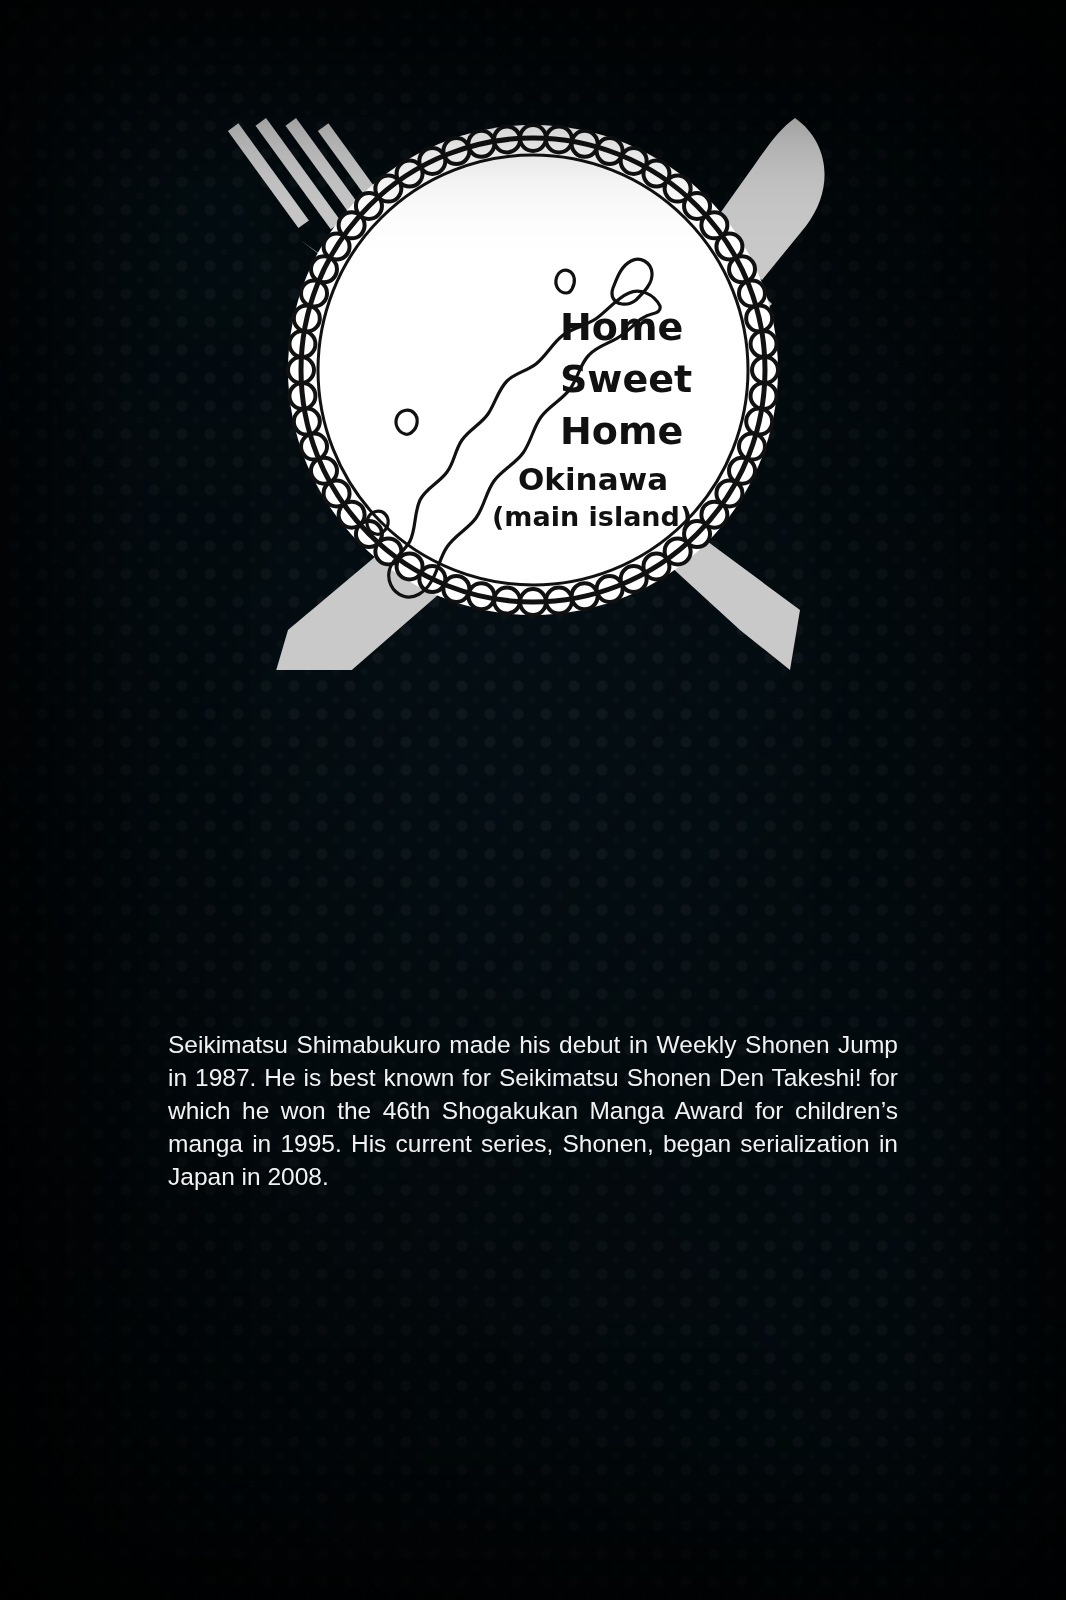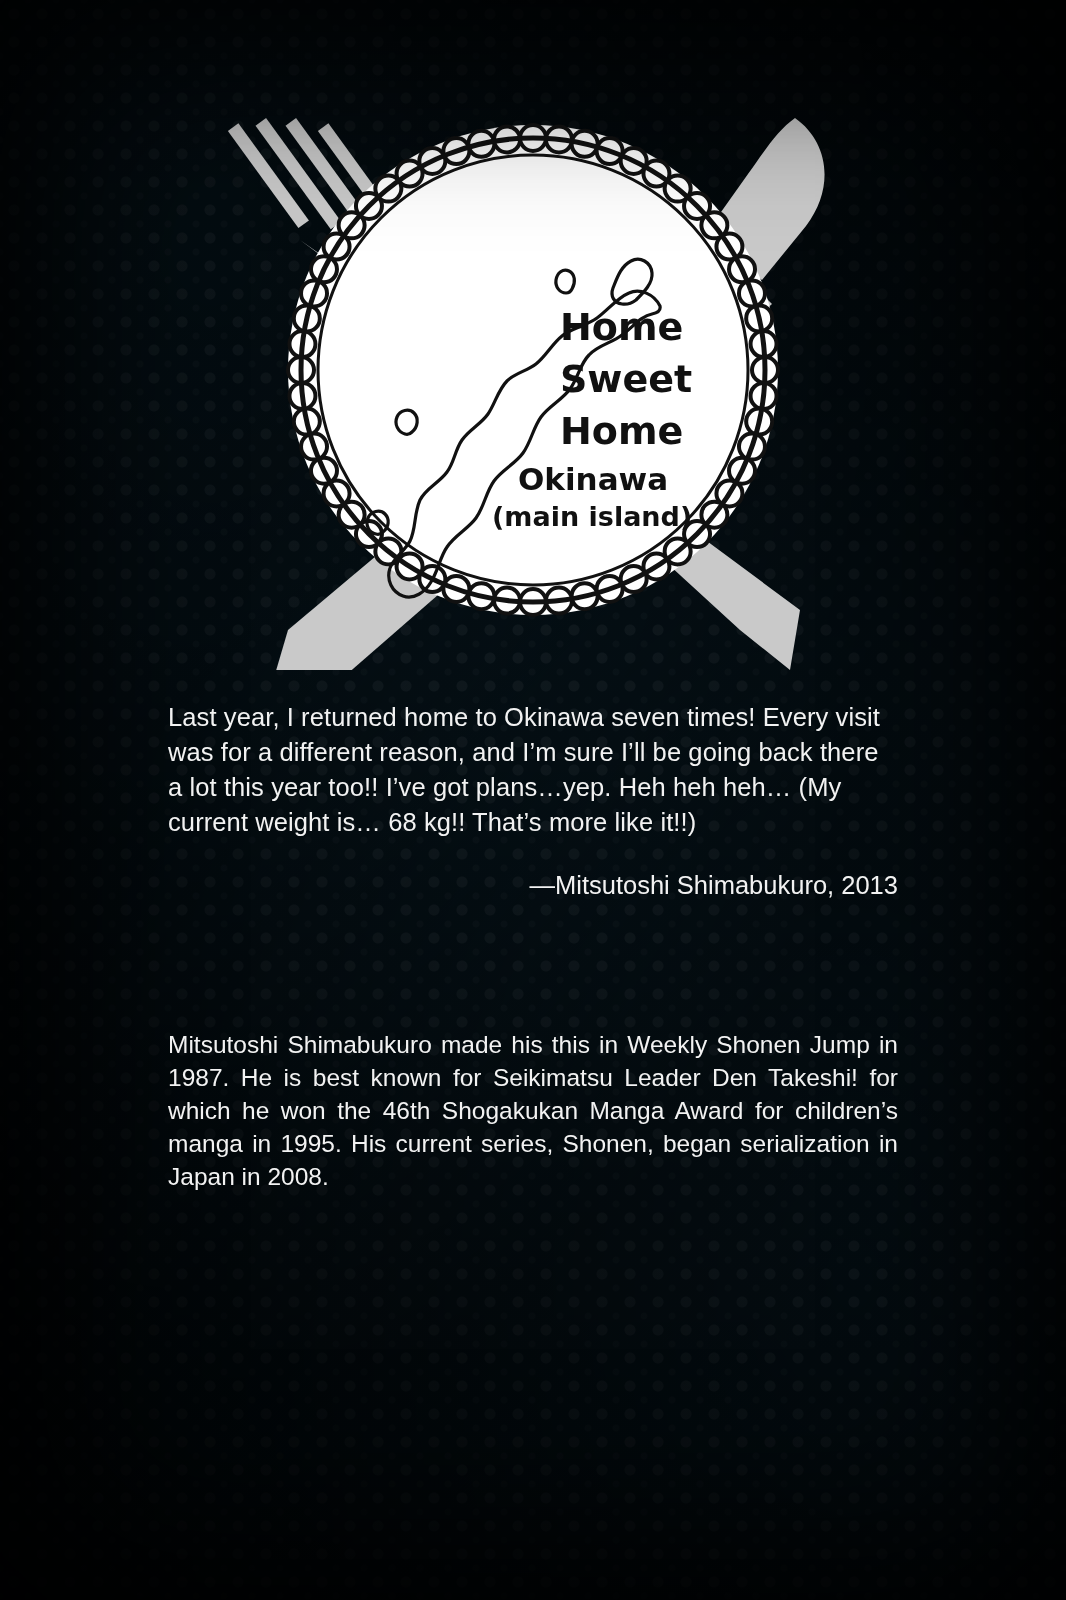--- a/index.html
+++ b/index.html
@@ -198,20 +198,18 @@
         <text x="560" y="322" font-size="38" font-weight="bold">Sweet</text>
         <text x="560" y="374" font-size="38" font-weight="bold">Home</text>
         <text x="518" y="420" font-size="31" font-weight="bold">Okinawa</text>
         <text x="492" y="456" font-size="27" font-weight="bold">(main island)</text>
       </g>
     </svg>
   </div>
 
   <div class="vignette"></div>
 
-  <div class="text-block quote">Last year, I returned home to Okinawa seven times! Every visit was for a different reason, and I’m sure I’ll be going back there a lot this year too!! I’ve got plans…yep. Heh heh heh… (My current weight is… 68 kg!! That’s more like it!!)</div>
-
-  <div class="attribution">—Mitsutoshi Shimabukuro, 2013</div>
+
 
   <div class="text-block bio">
-    <span>Mitsutoshi Shimabukuro made his this in </span><b>Weekly Shonen Jump</b><span> in 1987. He is best known for </span><b>Seikimatsu Leader Den Takeshi!</b><span> for which he won the 46th Shogakukan Manga Award for children’s manga in 1995. His current series, </span><b>Shonen</b><span>, began serialization in Japan in 2008.</span>
+    <span>Seikimatsu Shimabukuro made his debut in </span><b>Weekly Shonen Jump</b><span> in 1987. He is best known for </span><b>Seikimatsu Shonen Den Takeshi!</b><span> for which he won the 46th Shogakukan Manga Award for children’s manga in 1995. His current series, </span><b>Shonen</b><span>, began serialization in Japan in 2008.</span>
   </div>
 </div>
 
 </body></html>

